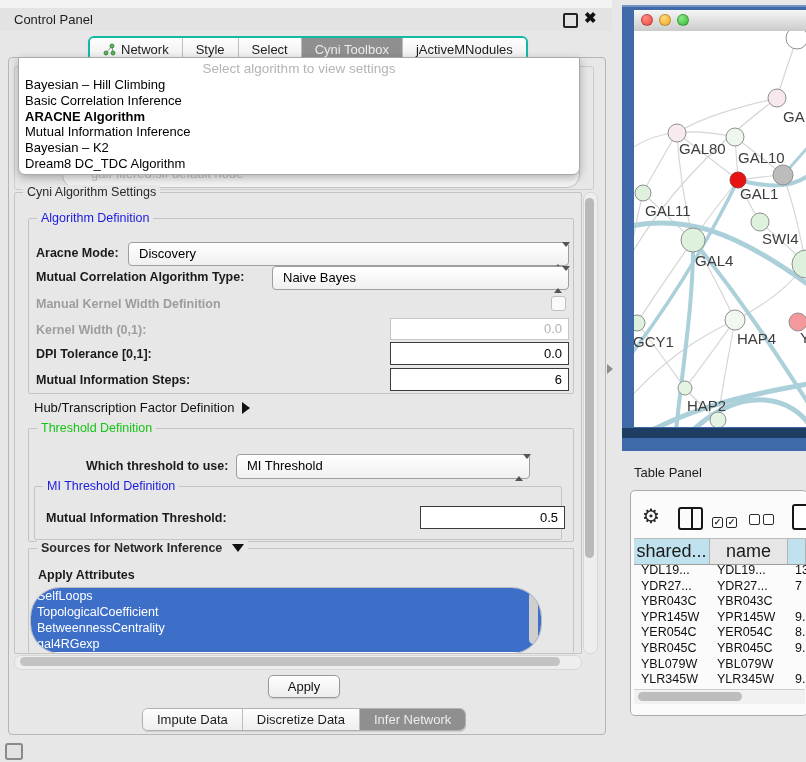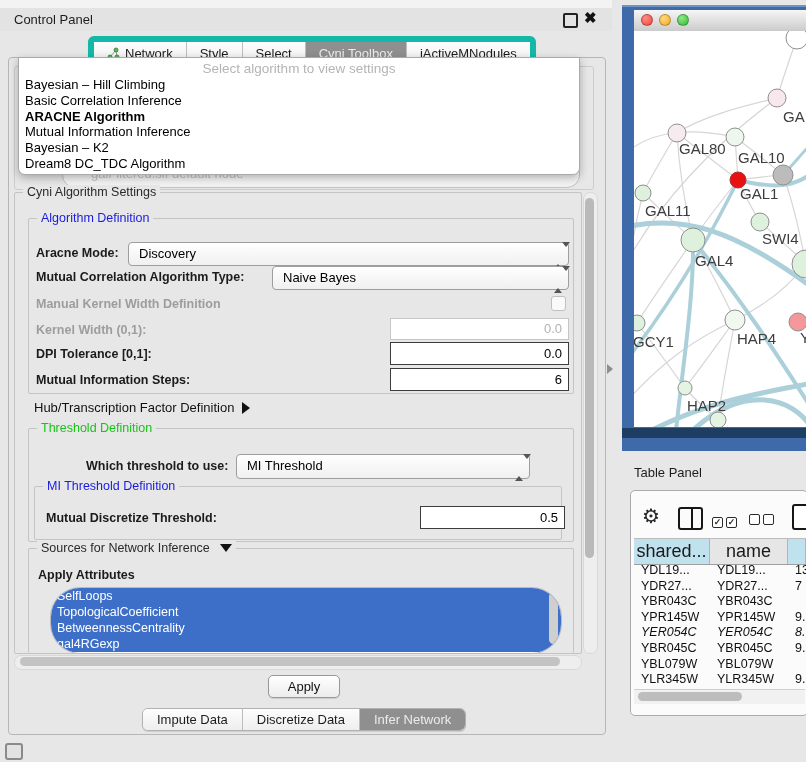--- a/index.html
+++ b/index.html
@@ -8,21 +8,21 @@
         font-family:"Liberation Sans",sans-serif;}
   .abs{position:absolute;}
 
   
   .top-strip{left:0;top:0;width:612px;height:8px;background:#f3f3f3;border-bottom:1px solid #d6d6d6;}
   .cp-titlebar{left:0;top:8px;width:612px;height:23px;background:#e3e3e3;}
   .cp-title{left:14px;top:12px;font-size:13px;color:#1d1d1d;}
   .float-btn{left:563px;top:13px;width:11px;height:11px;border:2px solid #222;border-radius:2px;background:transparent;}
   .close-btn{left:584px;top:9px;font-size:15px;font-weight:bold;color:#111;}
 
-  .tabbar{left:88px;top:36px;height:22px;display:flex;border:6px solid #14b8a6;border-radius:6px;overflow:hidden;
+  .tabbar{left:88px;top:36px;height:22px;display:flex;border:2px solid #14b8a6;border-radius:6px;overflow:hidden;
           background:#f6f6f6;box-shadow:0 1px 1px rgba(0,0,0,.12);}
   .tab{display:flex;align-items:center;gap:5px;padding:0 13px;font-size:13px;color:#1c1c1c;
        background:linear-gradient(#fdfdfd,#eeeeee);border-right:1px solid #bdbdbd;}
   .tab:last-child{border-right:none;}
   .tab.sel{background:#8f8f8f;color:#ececec;}
 
   .cp-body{left:8px;top:57px;width:596px;height:676px;border:1px solid #b6b6b6;border-radius:4px;background:#e7e7e7;}
 
   
   .ghost-fieldset{left:14px;top:66px;width:578px;height:122px;border:1px solid #cccccc;border-radius:3px;}
@@ -184,31 +184,31 @@
     <span class="legend green" style="left:8px;">Threshold Definition</span>
   </div>
   <div class="abs lbl" style="left:86px;top:459px;">Which threshold to use:</div>
   <div class="abs combo" style="left:236px;top:454px;width:292px;height:23px;">
     <span class="ctext">MI Threshold</span>
     <span class="stepper"><span class="up"></span><span class="down"></span></span>
   </div>
   <div class="abs fieldset" style="left:34px;top:486px;width:526px;height:52px;">
     <span class="legend blue" style="left:8px;">MI Threshold Definition</span>
   </div>
-  <div class="abs lbl" style="left:46px;top:511px;">Mutual Discretize Threshold:</div>
+  <div class="abs lbl" style="left:46px;top:511px;">Mutual Information Threshold:</div>
   <div class="abs field" style="left:420px;top:506px;width:137px;height:21px;">0.5</div>
 
   <div class="abs fieldset" style="left:28px;top:548px;width:544px;height:104px;border-bottom:none;">
-    <span class="legend dark" style="left:8px;display:flex;align-items:center;gap:10px;">
+    <span class="legend dark" style="left:8px;display:flex;align-items:center;gap:10px;font-weight:bold;">
       <span>Sources for Network Inference</span>
       <span class="tri-down"></span>
     </span>
   </div>
   <div class="abs lbl" style="left:38px;top:568px;">Apply Attributes</div>
-  <div class="abs listbox" style="left:50px;top:587px;width:510px;height:65px;border-radius:30px;">
+  <div class="abs listbox" style="left:30px;top:587px;width:510px;height:65px;border-radius:30px;">
     <div class="list-item">SelfLoops</div>
     <div class="list-item">TopologicalCoefficient</div>
     <div class="list-item">BetweennessCentrality</div>
     <div class="list-item">gal4RGexp</div>
     <div class="vthumb" style="right:3px;left:auto;top:4px;height:52px;width:9px;background:#cfcfcf;"></div>
   </div>
 
   <div class="abs vscroll" style="left:583px;top:192px;width:13px;height:460px;">
     <div class="vthumb" style="top:5px;height:360px;"></div>
   </div>
@@ -360,21 +360,21 @@
   <div class="abs tr" style="top:594.2px;">
     <div class="td" style="width:76px;">YBR043C</div>
     <div class="td" style="width:78px;">YBR043C</div>
     <div class="td" style="width:18px;"></div>
   </div>
   <div class="abs tr" style="top:609.8px;">
     <div class="td" style="width:76px;">YPR145W</div>
     <div class="td" style="width:78px;">YPR145W</div>
     <div class="td" style="width:18px;">9.</div>
   </div>
-  <div class="abs tr" style="top:625.4px;font-style:italic;">
+  <div class="abs tr" style="top:625.4px;">
     <div class="td" style="width:76px;">YER054C</div>
     <div class="td" style="width:78px;">YER054C</div>
     <div class="td" style="width:18px;">8.</div>
   </div>
   <div class="abs tr" style="top:641px;">
     <div class="td" style="width:76px;">YBR045C</div>
     <div class="td" style="width:78px;">YBR045C</div>
     <div class="td" style="width:18px;">9.</div>
   </div>
   <div class="abs tr" style="top:656.6px;">

